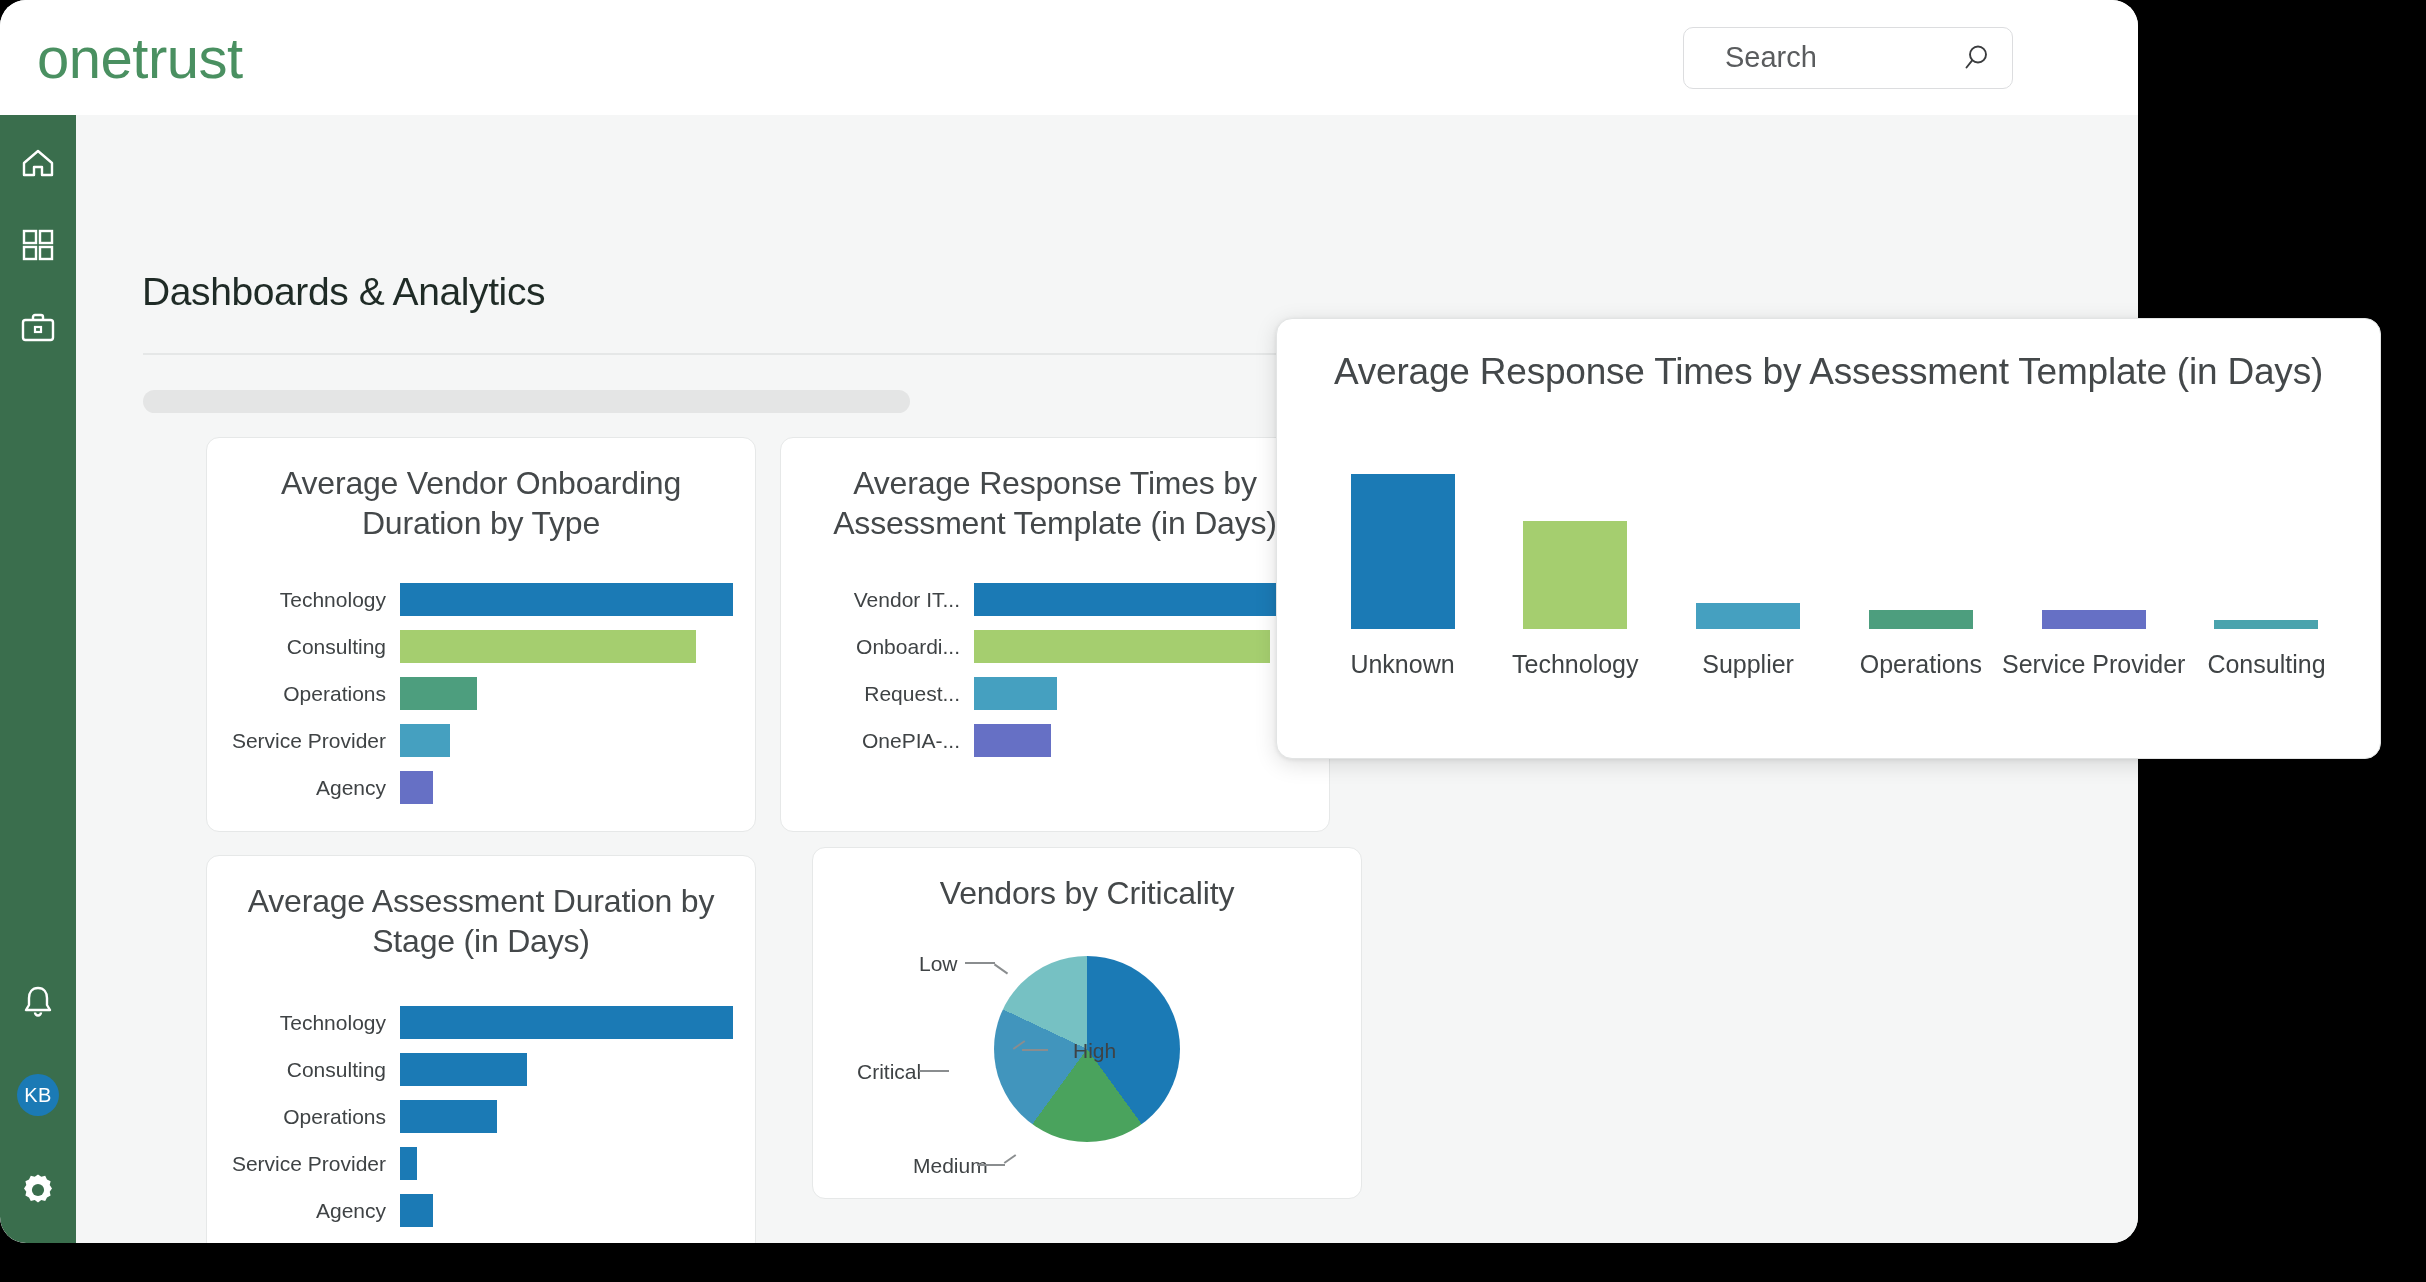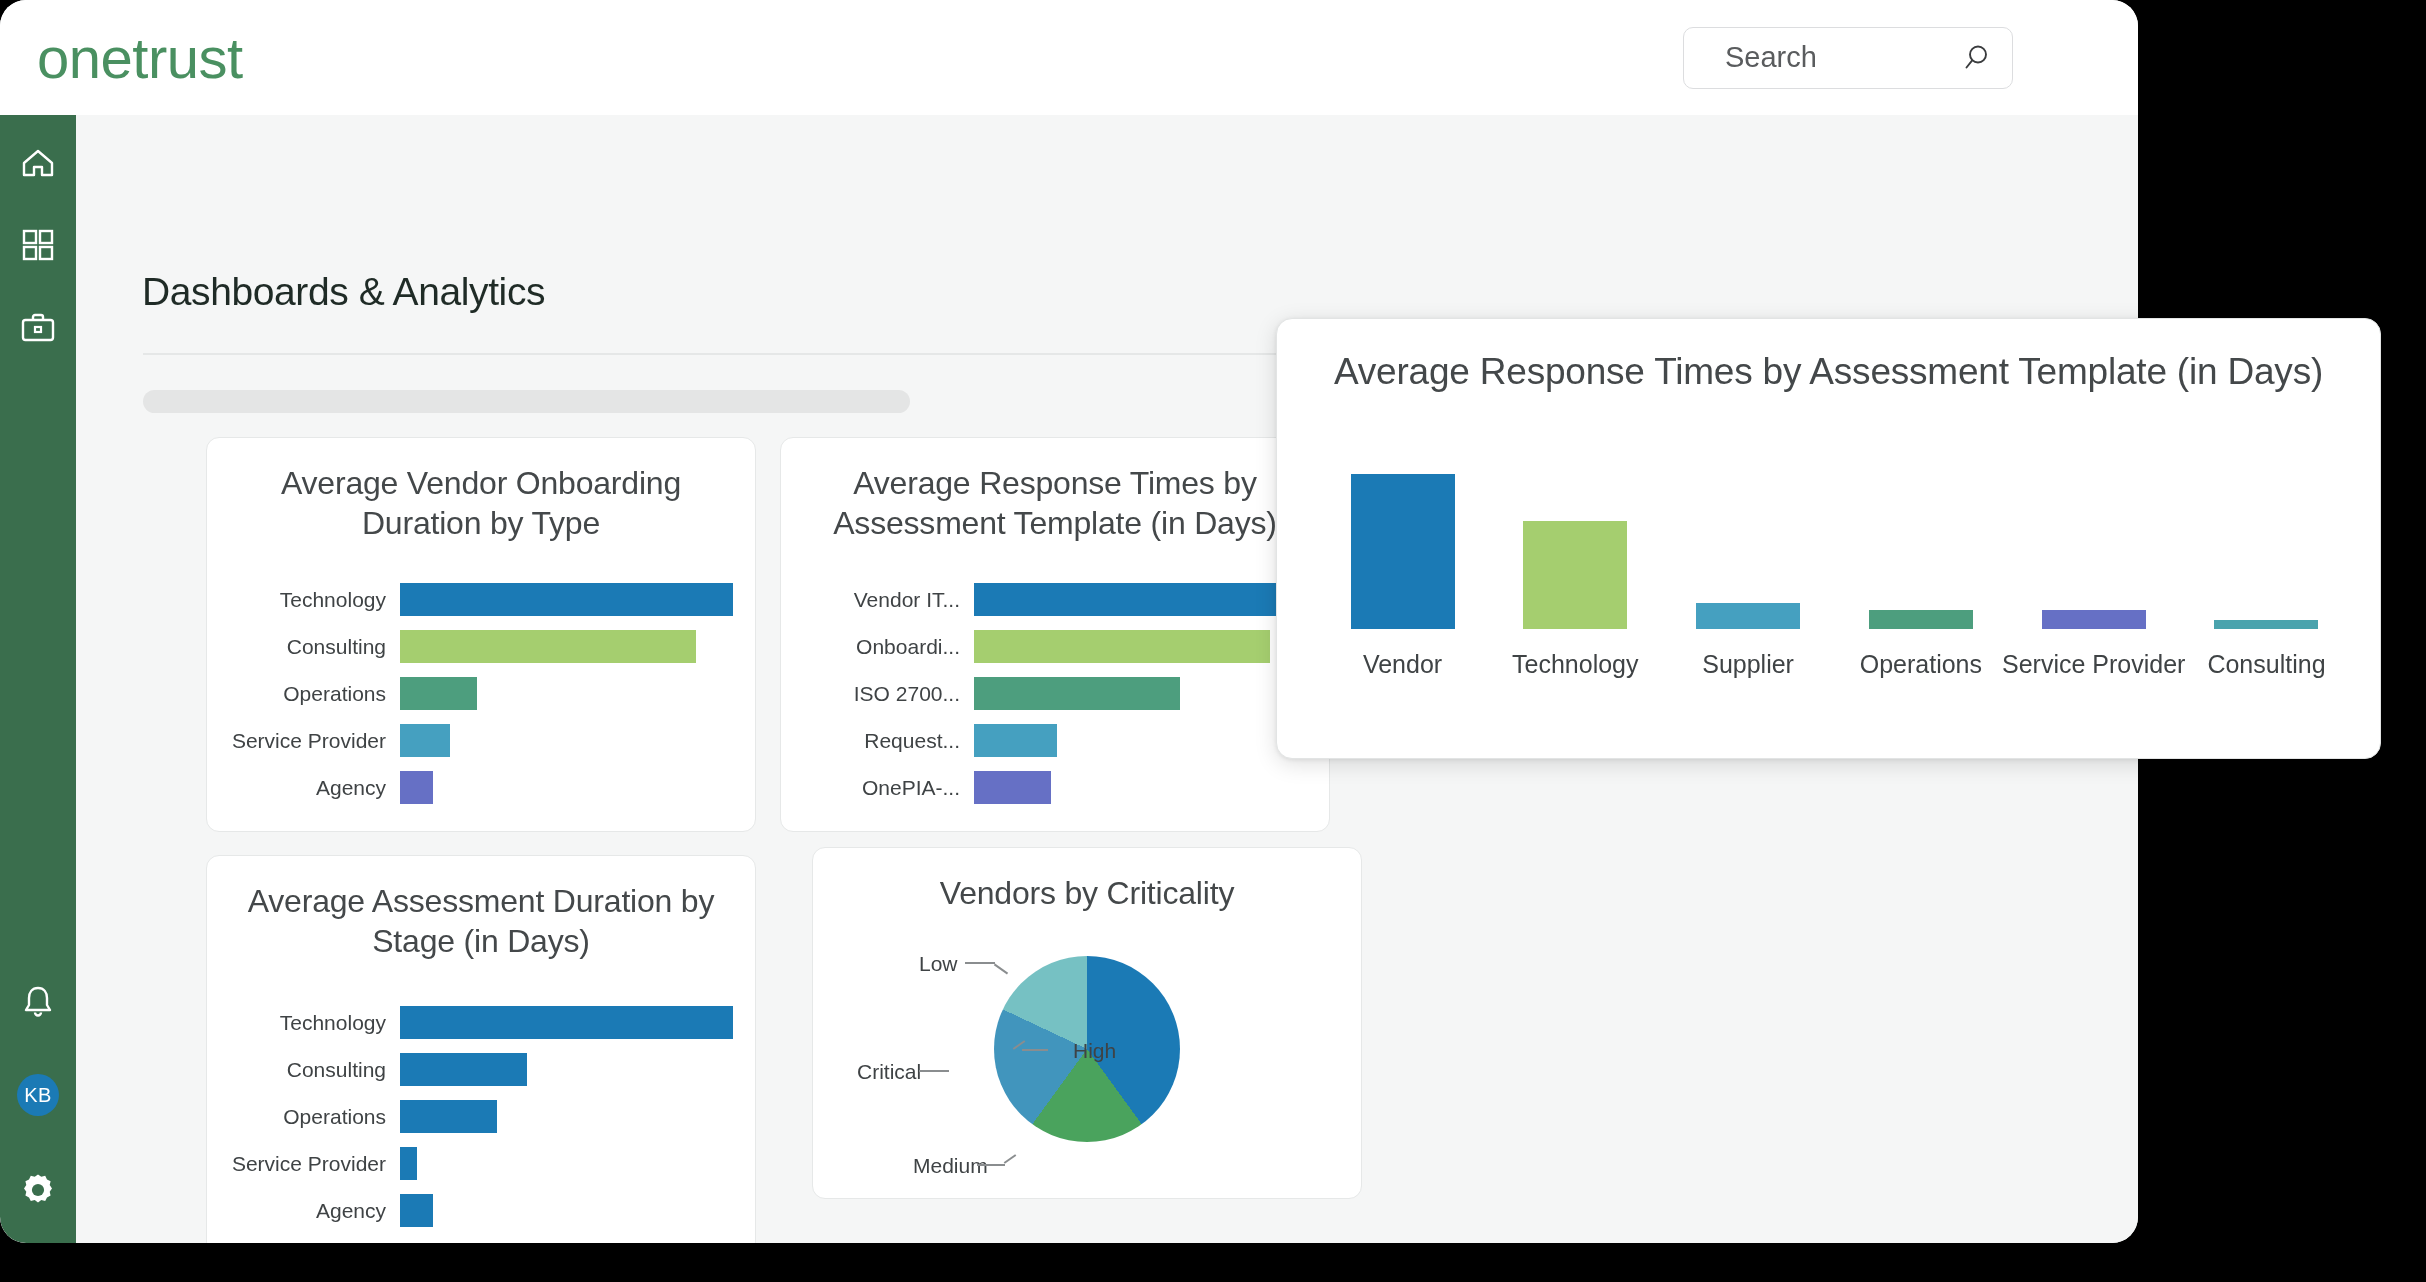--- a/index.html
+++ b/index.html
@@ -333,26 +333,20 @@
           <div class="hbar-row">
             <div class="hbar-label">Vendor IT...</div>
             <div class="hbar-track">
               <div class="hbar-fill" style="width: 100%; background: rgb(27, 122, 181);"></div>
             </div>
           </div>
           <div class="hbar-row">
             <div class="hbar-label">Onboardi...</div>
             <div class="hbar-track">
               <div class="hbar-fill" style="width: 89%; background: rgb(165, 206, 111);"></div>
-            </div>
-          </div>
-          <div class="hbar-row">
-            <div class="hbar-label">ISO 2700...</div>
-            <div class="hbar-track">
-              <div class="hbar-fill" style="width: 62%; background: rgb(77, 158, 126);"></div>
             </div>
           </div>
           <div class="hbar-row">
             <div class="hbar-label">Request...</div>
             <div class="hbar-track">
               <div class="hbar-fill" style="width: 25%; background: rgb(69, 160, 192);"></div>
             </div>
           </div>
           <div class="hbar-row">
             <div class="hbar-label">OnePIA-...</div>
@@ -417,21 +411,21 @@
         </div>
     </div>
   </div>
 </div>
 
 <div id="card-response-large">
   <div class="card-title">Average Response Times by Assessment Template (in Days)</div>
   <div class="vbar-area" id="vbar-area">
       <div class="vbar-col">
         <div class="vbar-fill" style="height: 155px; background: rgb(27, 122, 181);"></div>
-        <div class="vbar-label">Vendor</div>
+        <div class="vbar-label">Unknown</div>
       </div>
       <div class="vbar-col">
         <div class="vbar-fill" style="height: 108.5px; background: rgb(165, 206, 111);"></div>
         <div class="vbar-label">Technology</div>
       </div>
       <div class="vbar-col">
         <div class="vbar-fill" style="height: 26.35px; background: rgb(69, 160, 192);"></div>
         <div class="vbar-label">Supplier</div>
       </div>
       <div class="vbar-col">

